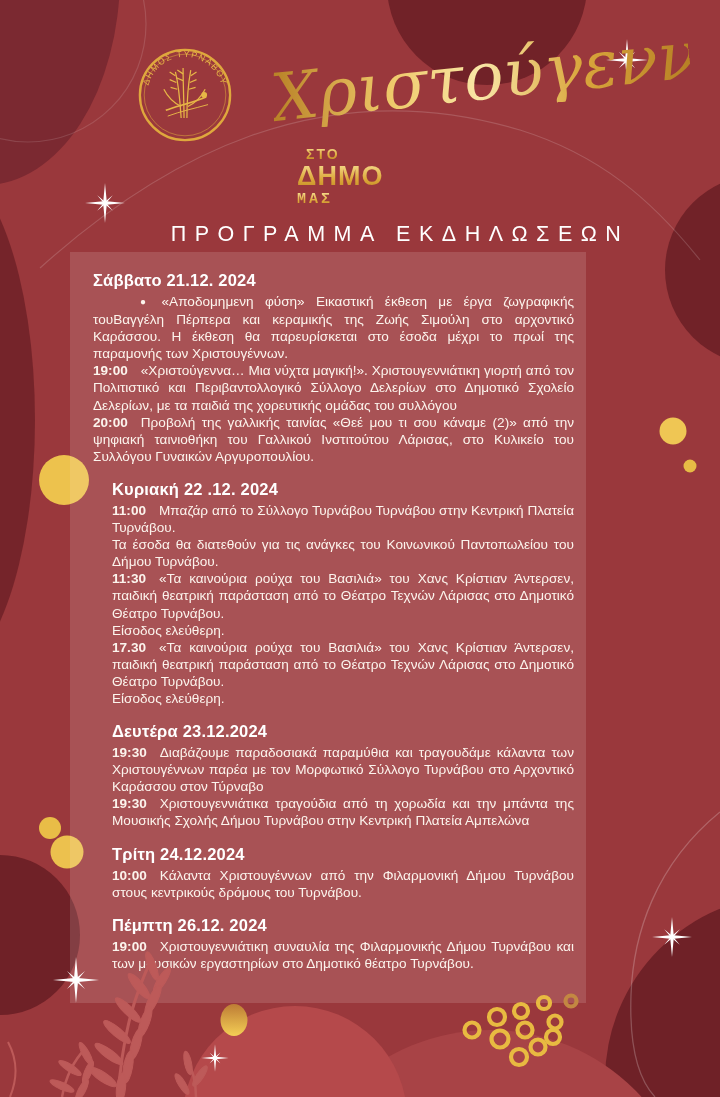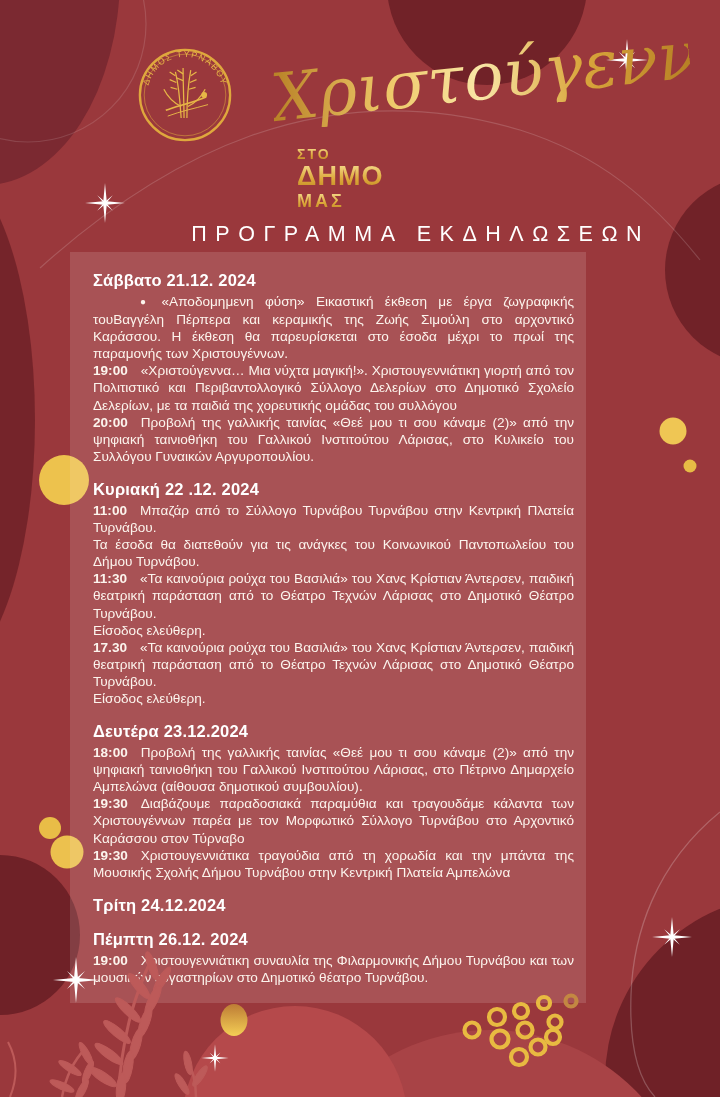--- a/index.html
+++ b/index.html
@@ -19,45 +19,45 @@
     text-shadow:0 1px 1px rgba(80,30,0,.35);
     white-space:nowrap;
   }
   @supports (-webkit-background-clip:text){
     .script-title{
       background:linear-gradient(94deg,#b67f24 0%,#eec868 28%,#f9e6a6 50%,#d9a63c 74%,#b67f24 100%);
       -webkit-background-clip:text;background-clip:text;color:transparent;text-shadow:none;
     }
   }
   .subtitle{position:absolute;left:297px;top:147px;color:#e9be55;line-height:1;}
-  .subtitle .l1{font-size:14px;font-weight:700;letter-spacing:2px;margin:0 0 2px 0;}
+  .subtitle .l1{font-size:14px;font-weight:700;letter-spacing:2px;margin:0 0 2px 9px;}
   .subtitle .l2{font-size:27px;font-weight:700;letter-spacing:1px;margin:0 0 2px 0;}
-  .subtitle .l3{font-size:18px;font-weight:700;letter-spacing:3px;margin:0;}
+  .subtitle .l3{font-size:15px;font-weight:700;letter-spacing:3px;margin:0;font-family:Liberation Mono, monospace;}
   @supports (-webkit-background-clip:text){
     .subtitle div{
       background:linear-gradient(180deg,#f6dd90 0%,#dda839 60%,#c08a25 100%);
       -webkit-background-clip:text;background-clip:text;color:transparent;
     }
   }
   .program-title{
     position:absolute;left:150px;top:222px;width:500px;
-    text-align:right;color:#ffffff;
+    text-align:center;color:#ffffff;
     font-size:21.5px;letter-spacing:8.5px;white-space:nowrap;
   }
   
   .panel{
     position:absolute;left:70px;top:252px;width:516px;min-height:751px;
     background:rgba(255,243,238,0.14);
     box-sizing:border-box;
     padding:18px 12px 14px 23px;
     color:#fcf4ed;
     font-size:13.6px;line-height:17.1px;
   }
   .day-section{margin:0;}
-  .day-section + .day-section{margin-top:14px;}
+  .day-section + .day-section{margin-top:14px;margin-left:19px;}
   .day-title{
     font-size:16.5px;font-weight:700;line-height:20px;
     margin:0 0 3px 0;color:#ffffff;letter-spacing:.2px;
   }
   .ev{margin:0;text-align:justify;}
   .ev .time{font-weight:700;padding-right:13px;}
   .ev .blt{font-size:10px;padding-right:8px;position:relative;top:-1px;}
   .ev.ind{text-indent:47px;}
 </style>
 </head>
@@ -111,30 +111,32 @@
   <p class="ev"><b class="time">17.30</b><span class="txt">«Τα καινούρια ρούχα του Βασιλιά» του Χανς Κρίστιαν Άντερσεν, παιδική θεατρική παράσταση από το Θέατρο Τεχνών Λάρισας στο Δημοτικό Θέατρο Τυρνάβου.</span></p>
 
   <p class="ev"><span class="txt">Είσοδος ελεύθερη.</span></p>
 </div>
   </section>
 
   <section class="day-section">
     <h3 class="day-title">Δευτέρα 23.12.2024</h3>
     <div class="events">
 
-  <p class="ev"><b class="time">18:00</b><span class="txt">Προβολή της γαλλικής ταινίας «Θεέ μου τι σου κάναμε (2)» από την ψηφιακή ταινιοθήκη του Γαλλικού Ινστιτούτου Λάρισας, στο Πέτρινο Δημαρχείο Αμπελώνα (αίθουσα δημοτικού συμβουλίου).</span></p>
 
   <p class="ev"><b class="time">19:30</b><span class="txt">Διαβάζουμε παραδοσιακά παραμύθια και τραγουδάμε κάλαντα των Χριστουγέννων παρέα με τον Μορφωτικό Σύλλογο Τυρνάβου στο Αρχοντικό Καράσσου στον Τύρναβο</span></p>
 
   <p class="ev"><b class="time">19:30</b><span class="txt">Χριστουγεννιάτικα τραγούδια από τη χορωδία και την μπάντα της Μουσικής Σχολής Δήμου Τυρνάβου στην Κεντρική Πλατεία Αμπελώνα</span></p>
 </div>
   </section>
 
   <section class="day-section">
     <h3 class="day-title">Τρίτη 24.12.2024</h3>
+    <div class="events">
+  <p class="ev"><b class="time">10:00</b><span class="txt">Κάλαντα Χριστουγέννων από την Φιλαρμονική Δήμου Τυρνάβου στους κεντρικούς δρόμους του Τυρνάβου.</span></p>
+</div>
   </section>
 
   <section class="day-section">
     <h3 class="day-title">Πέμπτη 26.12. 2024</h3>
     <div class="events">
   <p class="ev"><b class="time">19:00</b><span class="txt">Χριστουγεννιάτικη συναυλία της Φιλαρμονικής Δήμου Τυρνάβου και των μουσικών εργαστηρίων στο Δημοτικό θέατρο Τυρνάβου.</span></p>
 </div>
   </section>
 </div>
 

